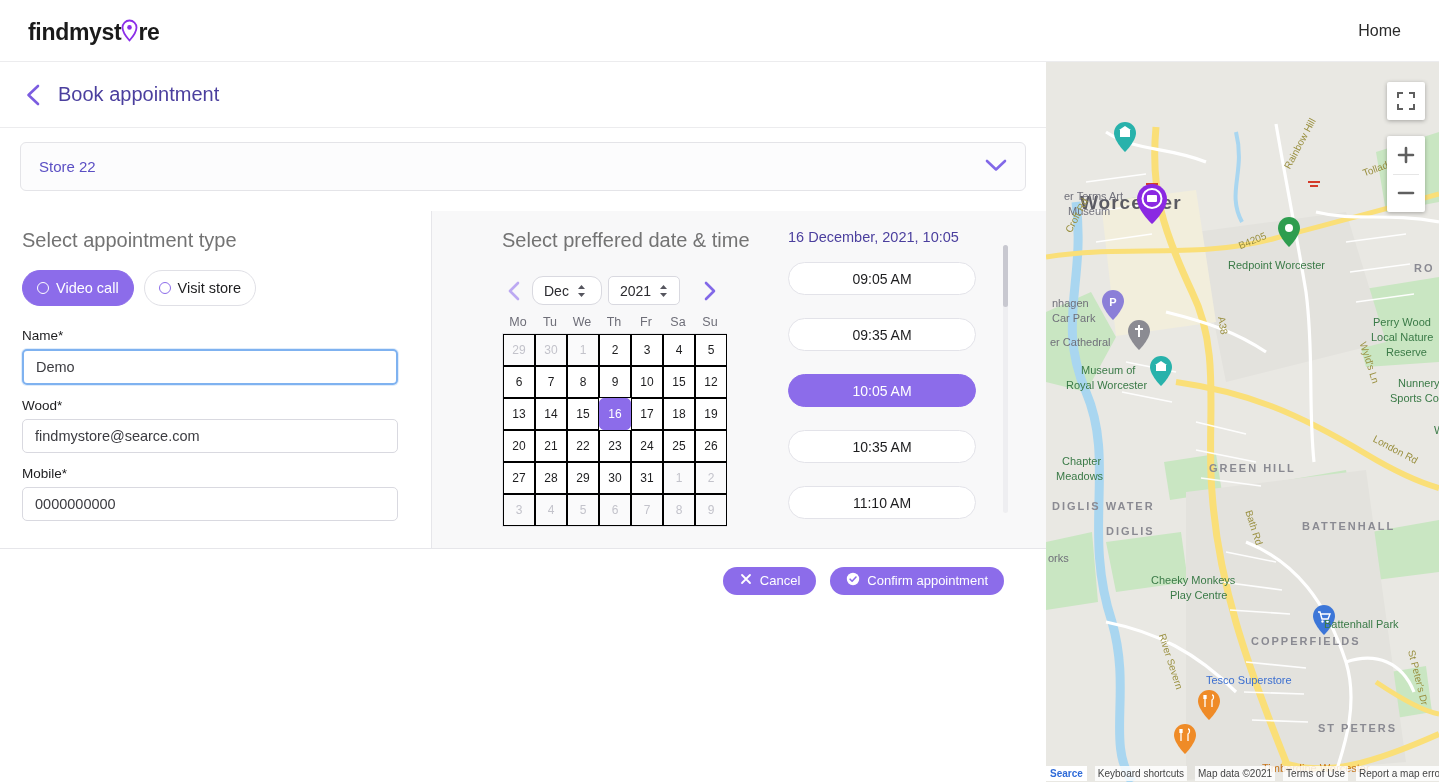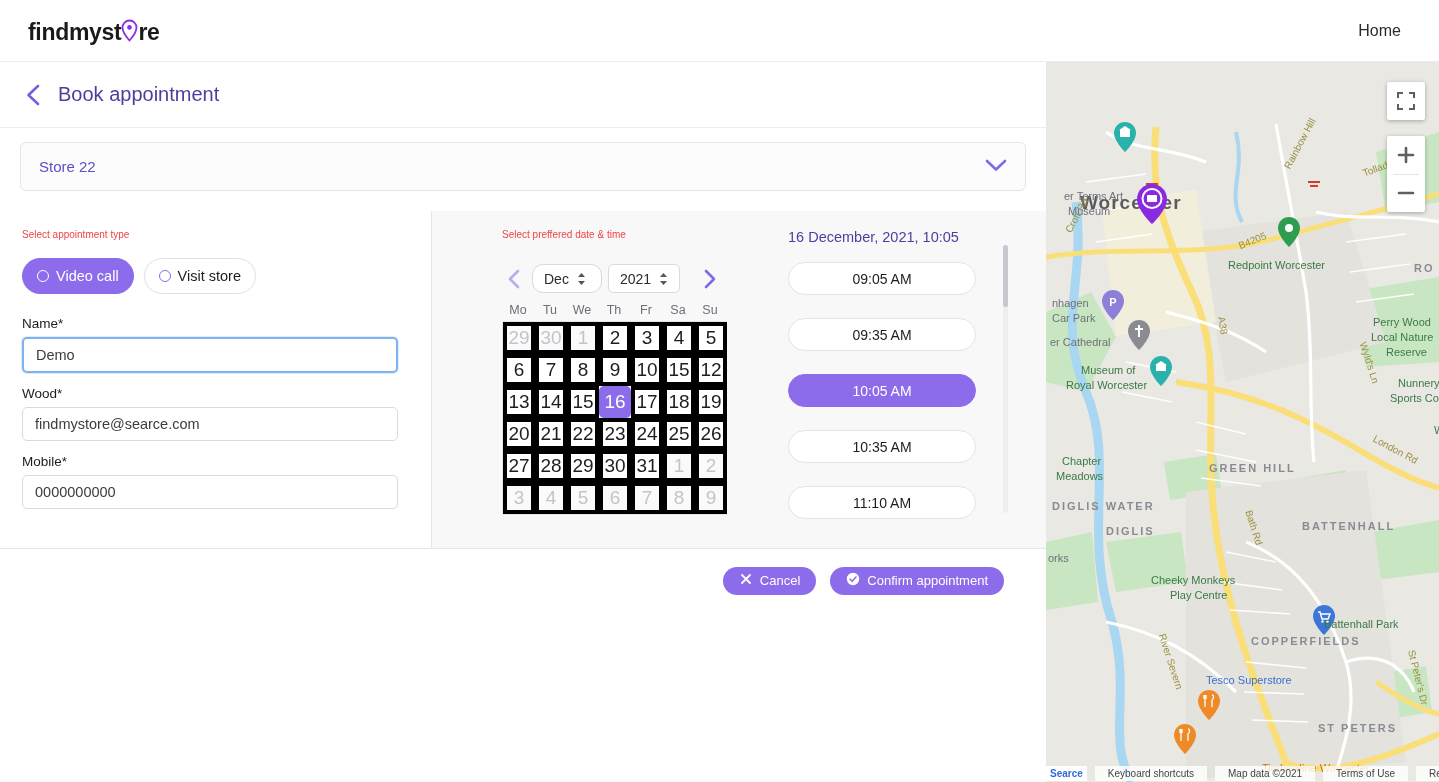--- a/index.html
+++ b/index.html
@@ -46,21 +46,21 @@
     background: #fcfcfd; display: flex; align-items: center; padding: 0 18px;
     cursor: pointer;
   }
   .store-select .val { font-size: 15px; color: #5b4fc4; }
   .store-select .chev { margin-left: auto; }
 
   .columns { display: flex; margin-top: 20px; height: 346px; }
 
   
   .col-form { width: 432px; padding: 18px 34px 0 22px; border-right: 1px solid #e6e6ea; height: 346px; background:#fff; }
-  .col-label { font-size: 10px; color: #ef4444; margin-bottom: 18px; }
+  .col-label { font-size: 20px; color: #737373; margin-bottom: 18px; }
   .type-row { display: flex; gap: 10px; margin-bottom: 22px; }
   .type-btn {
     display: flex; align-items: center; gap: 7px;
     height: 36px; padding: 0 14px; border-radius: 19px;
     border: 1px solid #e0e0e6; background: #fff; cursor: pointer;
     font-size: 14.5px; color: #1d1d1f;
   }
   .type-btn.active { background: #8c6cea; border-color: #8c6cea; color: #fff; }
   .radio { width: 12px; height: 12px; border-radius: 50%; border: 1.6px solid #8c6cea; display:inline-block; }
   .type-btn.active .radio { border-color: #fff; }
@@ -86,21 +86,21 @@
   .sel-month { width: 70px; border-radius: 11px; }
   .sel-year  { width: 72px; }
   .spin { display:flex; flex-direction: column; gap: 2px; }
 
   .dow-row { display: grid; grid-template-columns: repeat(7, 32px); margin-bottom: 4px; }
   .dow { font-size: 12.5px; color: #6e6e78; text-align: center; }
   .cal-grid { display: grid; grid-template-columns: repeat(7, 32px); grid-auto-rows: 32px;
               border: 1px solid #e6e6ea; width: 225px; background: #fff; }
   .cell {
     display: flex; align-items: center; justify-content: center;
-    font-size: 19px; color: #1d1d1f; border: 4px solid #000000; cursor: pointer;
+    font-size: 12px; color: #1d1d1f; border: 1px solid #000000; cursor: pointer;
     background: #fff;
   }
   .cell.muted { color: #c3c3cb; background: #fafafb; }
   .cell.sel { background: #8c6cea; color: #fff; border-radius: 5px; border-color:#8c6cea; }
 
   
   .col-slots { width: 272px; padding: 18px 0 0 0; background:#f8f8f9; height:346px; position: relative; }
   .slots-title { font-size: 14.5px; color: #4b3f9e; margin-bottom: 17px; margin-left: 14px;}
   .slot-list { height: 292px; overflow: hidden; position: relative; margin-left: 14px; }
   .slot {
@@ -155,21 +155,21 @@
   }
   .ctrl-fs   { right: 14px; top: 20px; width: 38px; height: 38px; }
   .ctrl-zoom { right: 14px; top: 74px; width: 38px; height: 76px; flex-direction: column; }
   .ctrl-zoom .zi, .ctrl-zoom .zo { width:38px; height:38px; display:flex; align-items:center; justify-content:center; }
   .ctrl-zoom .divider { width: 26px; height: 1px; background: #e6e6e6; }
 
   .map-footer {
     position: absolute; left: 0; bottom: 0; width: 393px; height: 17px;
     display: flex; align-items: center; font-size: 10px; color: #444;
   }
-  .map-footer .chip { background: rgba(255,255,255,.82); padding: 2px 13px; white-space: nowrap; }
+  .map-footer .chip { background: rgba(255,255,255,.82); padding: 2px 3px; white-space: nowrap; }
   .searce-chip { color: #2f6bd8; font-weight:600; background:#fff; padding: 2px 4px; }
 </style>
 </head>
 <body>
 
 <div class="app">
 
   <div class="topbar">
     <div class="logo">
       <span>findmyst</span>

